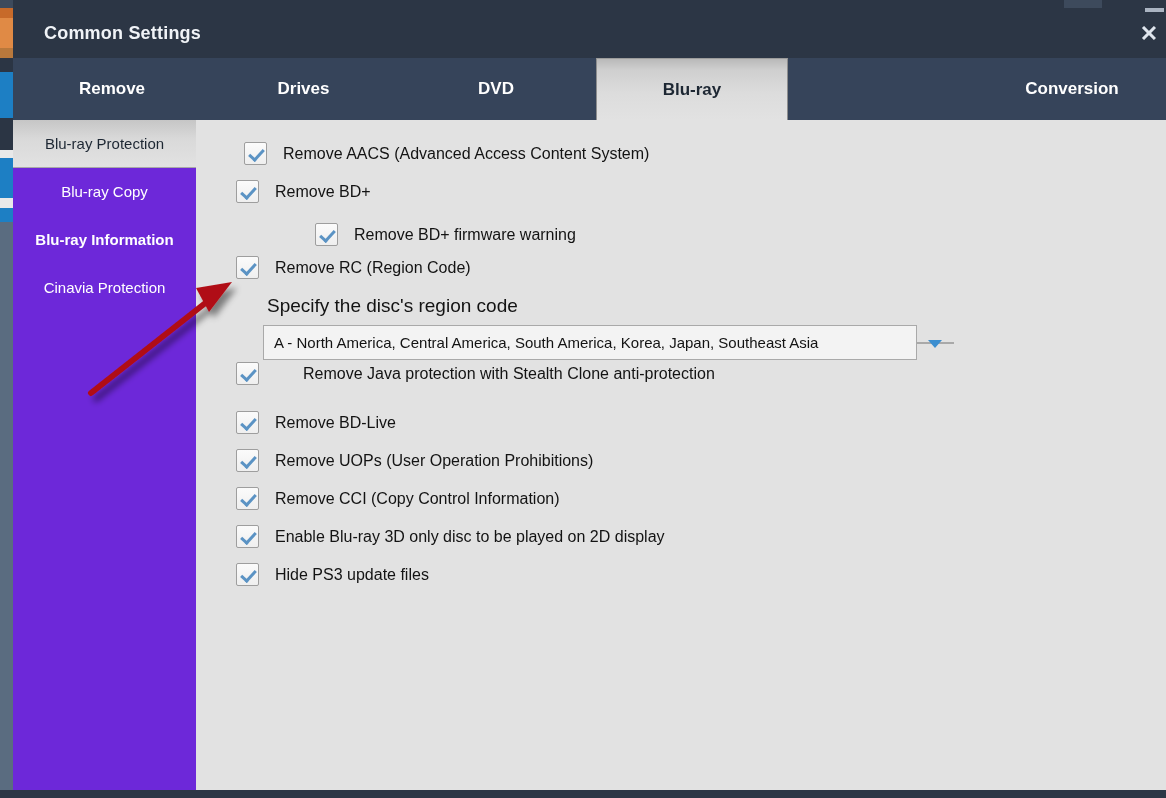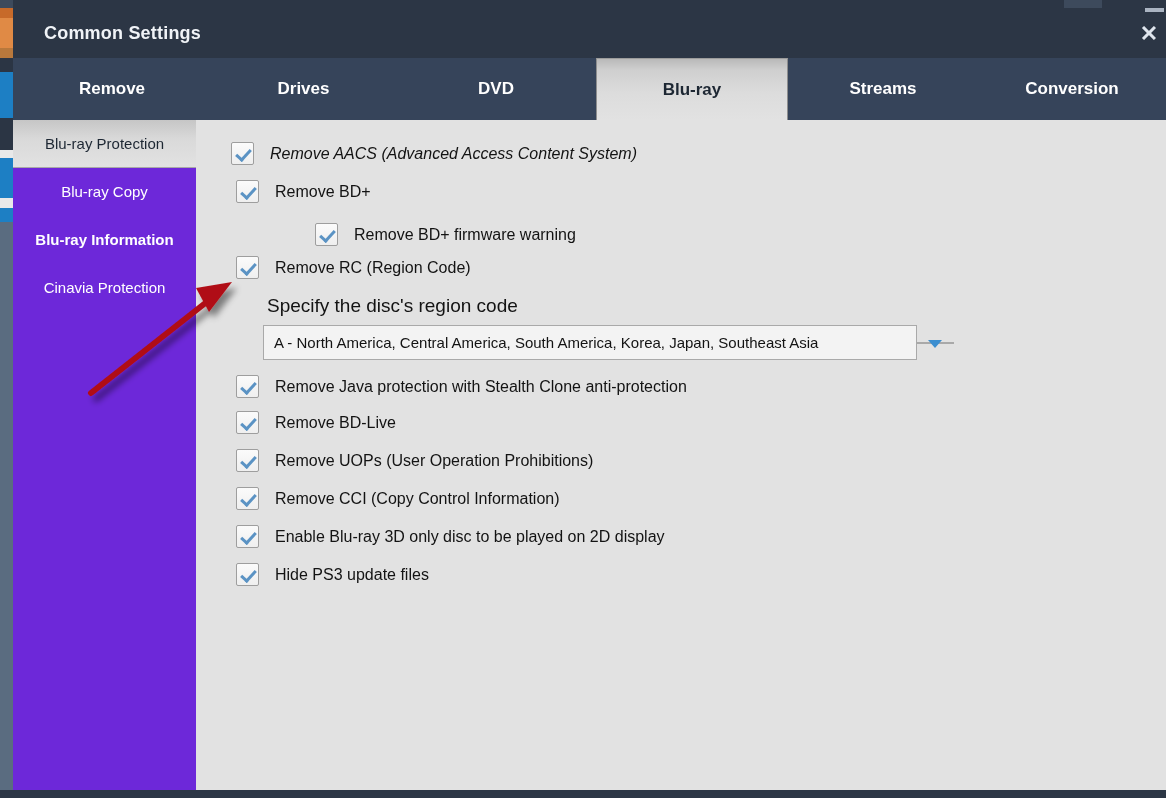--- a/index.html
+++ b/index.html
@@ -293,49 +293,48 @@
     <div class="title-text">Common Settings</div>
     <div class="win-minimize"></div>
     <div class="win-close">✕</div>
   </div>
 
   <div class="tabbar" id="tabbar">
       <div class="tab" style="left: 0px; width: 198px;">Remove</div>
       <div class="tab" style="left: 198px; width: 185px;">Drives</div>
       <div class="tab" style="left: 383px; width: 200px;">DVD</div>
       <div class="tab active" style="left: 583px; width: 192px;">Blu-ray</div>
-      <div class="tab" style="left: 775px; width: 190px;">Streams</div>
       <div class="tab" style="left: 965px; width: 188px;">Conversion</div>
     </div>
 
   <div class="content">
     <div class="sidebar" id="sidebar">
         <div class="side-item active" style="top: 0px;">Blu-ray Protection</div>
         <div class="side-item" style="top: 48px;">Blu-ray Copy</div>
         <div class="side-item" style="top: 96px; font-weight: bold;">Blu-ray Information</div>
         <div class="side-item" style="top: 144px;">Cinavia Protection</div>
       </div>
     <div class="panel" id="panel">
-        <div class="cbrow" style="left: 35px; top: 22px; font-style: italic;">
+        <div class="cbrow" style="left: 48px; top: 22px;">
           <span class="cbox"></span>
           <span class="cblabel">Remove AACS (Advanced Access Content System)</span>
         </div>
         <div class="cbrow" style="left: 40px; top: 60px;">
           <span class="cbox"></span>
           <span class="cblabel">Remove BD+</span>
         </div>
         <div class="cbrow" style="left: 71px; top: 103px; padding-left: 48px;">
           <span class="cbox"></span>
           <span class="cblabel">Remove BD+ firmware warning</span>
         </div>
         <div class="cbrow" style="left: 40px; top: 136px;">
           <span class="cbox"></span>
           <span class="cblabel">Remove RC (Region Code)</span>
         </div>
-        <div class="cbrow" style="left: 40px; top: 255px;">
+        <div class="cbrow" style="left: 40px; top: 242px; gap: 28px;">
           <span class="cbox"></span>
           <span class="cblabel">Remove Java protection with Stealth Clone anti-protection</span>
         </div>
         <div class="cbrow" style="left: 40px; top: 291px;">
           <span class="cbox"></span>
           <span class="cblabel">Remove BD-Live</span>
         </div>
         <div class="cbrow" style="left: 40px; top: 329px;">
           <span class="cbox"></span>
           <span class="cblabel">Remove UOPs (User Operation Prohibitions)</span>

